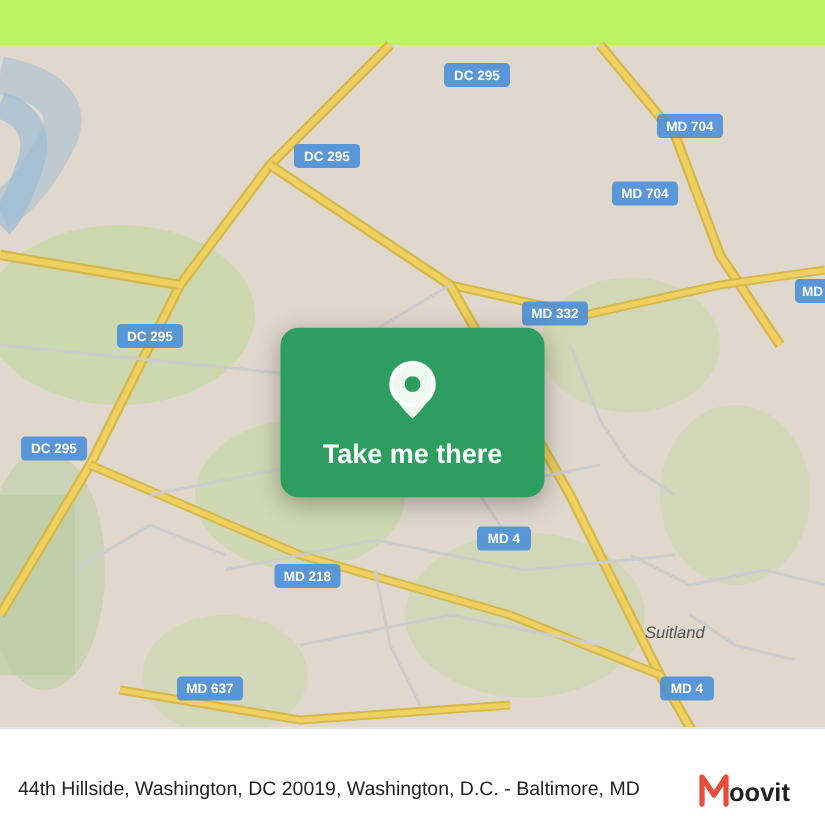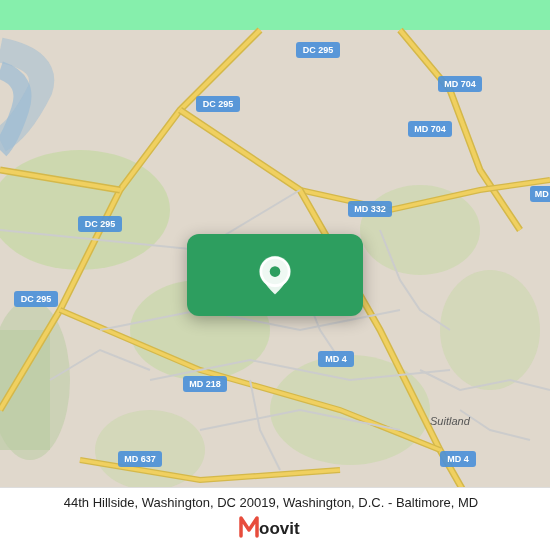--- a/index.html
+++ b/index.html
@@ -9,21 +9,21 @@
       overflow: hidden;
       font-family: Arial, sans-serif;
       position: relative;
     }
 
     
     #map-container {
       width: 550px;
       height: 550px;
       position: relative;
-      background-color: #86efac;
+      background-color: #bef264;
       overflow: hidden;
     }
 
     
     #map-svg {
       position: absolute;
       top: 0; left: 0;
       width: 100%; height: 100%;
     }
 
@@ -57,27 +57,26 @@
       white-space: nowrap;
     }
 
     
     #bottom-bar {
       position: absolute;
       bottom: 0;
       left: 0;
       width: 100%;
       background: white;
-      padding: 6px 12px 10px 12px;
+      padding: 26px 12px 10px 12px;
       display: flex;
       align-items: center;
       justify-content: flex-end;
       border-top: 1px solid #ddd;
       min-height: 56px;
-      flex-direction: column;
     }
 
     #bottom-bar .address-text {
       font-size: 13px;
       color: #222;
       line-height: 1.4;
       flex: 1;
       padding-right: 8px;
     }
 
@@ -193,20 +192,21 @@
   </svg>
 
   <div id="take-me-there-overlay">
 
     <svg class="pin-icon" viewBox="0 0 44 50" xmlns="http://www.w3.org/2000/svg">
       <circle cx="22" cy="20" r="18" fill="white" opacity="0.25"></circle>
       <circle cx="22" cy="20" r="16" fill="none" stroke="white" stroke-width="3"></circle>
       <path d="M22,4 C13,4 6,11 6,20 C6,32 22,46 22,46 C22,46 38,32 38,20 C38,11 31,4 22,4 Z" fill="white" opacity="0.9"></path>
       <circle cx="22" cy="20" r="6" fill="#2d9e5f"></circle>
     </svg>
+    <span class="btn-label">Take me there</span>
   </div>
 
 
   <div id="bottom-bar">
     <span class="address-text">44th Hillside, Washington, DC 20019, Washington, D.C. - Baltimore, MD</span>
     <div id="moovit-logo">
 
       <svg width="72" height="28" viewBox="0 0 72 28">
 
         <path d="M2,24 L2,6 L10,18 L18,6 L18,24" stroke="#e74c3c" stroke-width="3.5" fill="none" stroke-linejoin="round" stroke-linecap="round"></path>

